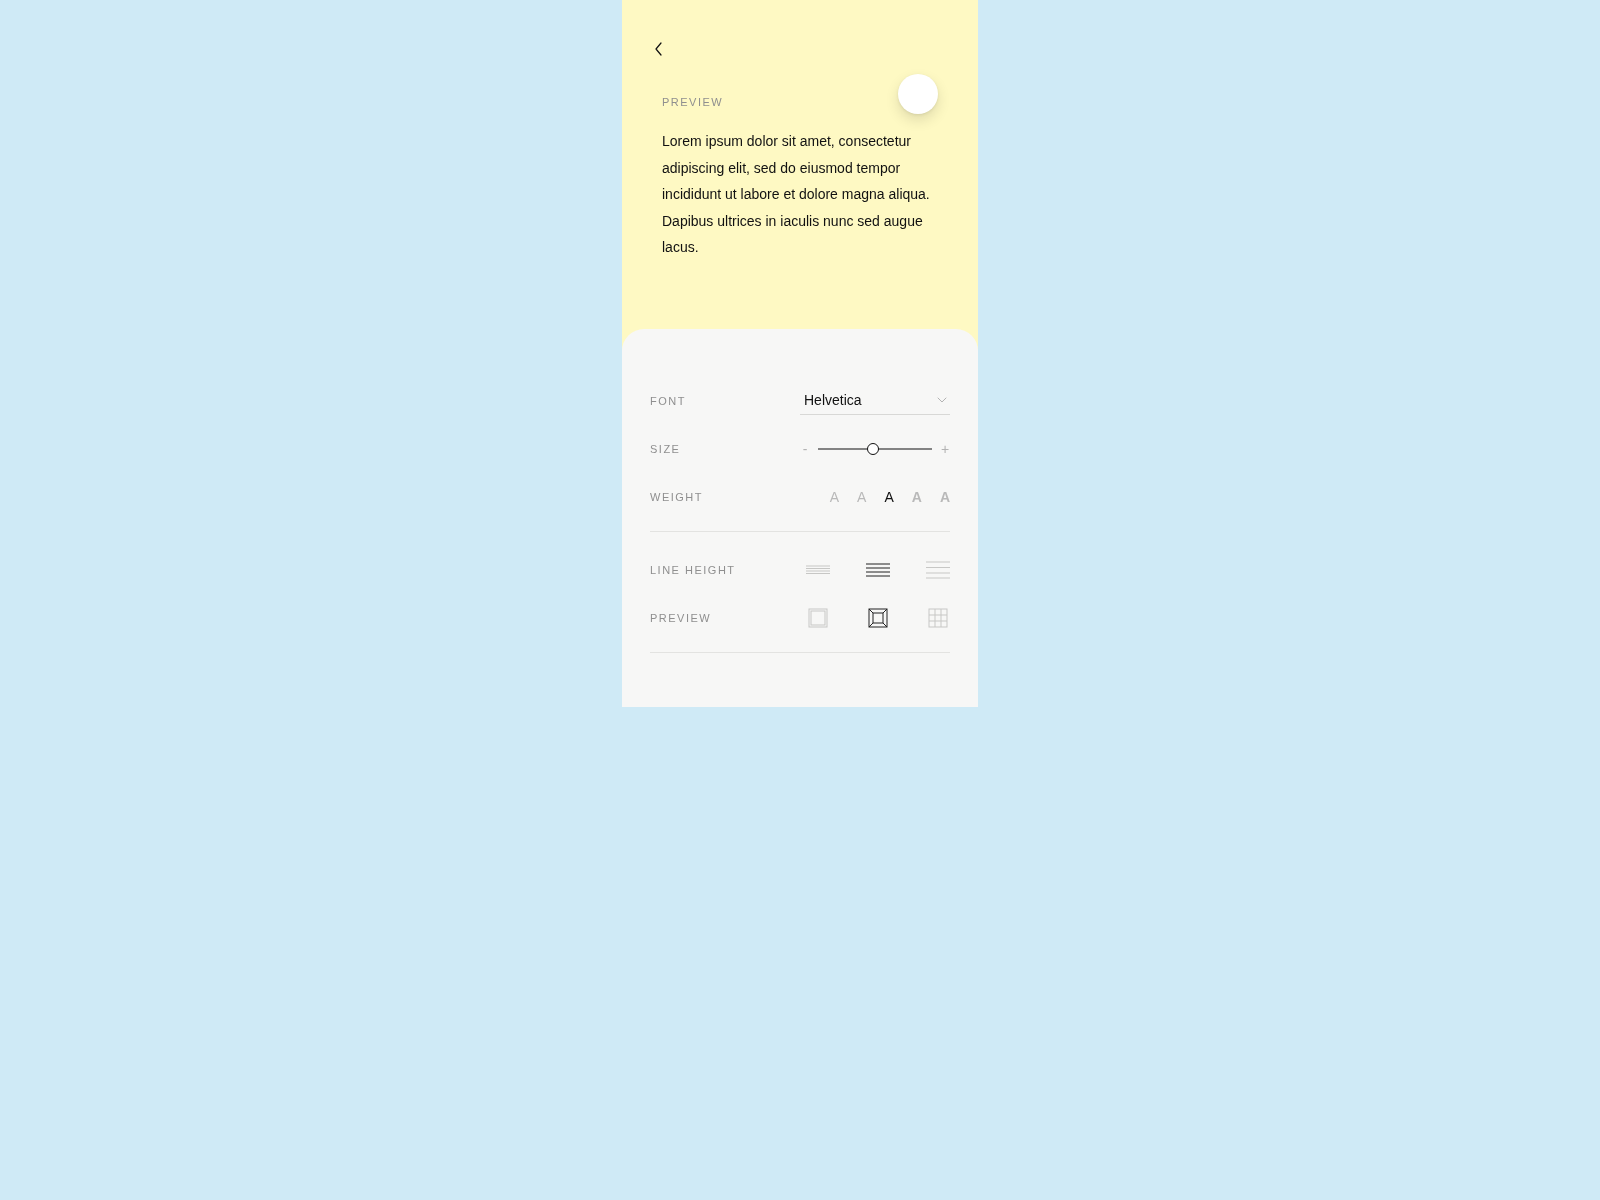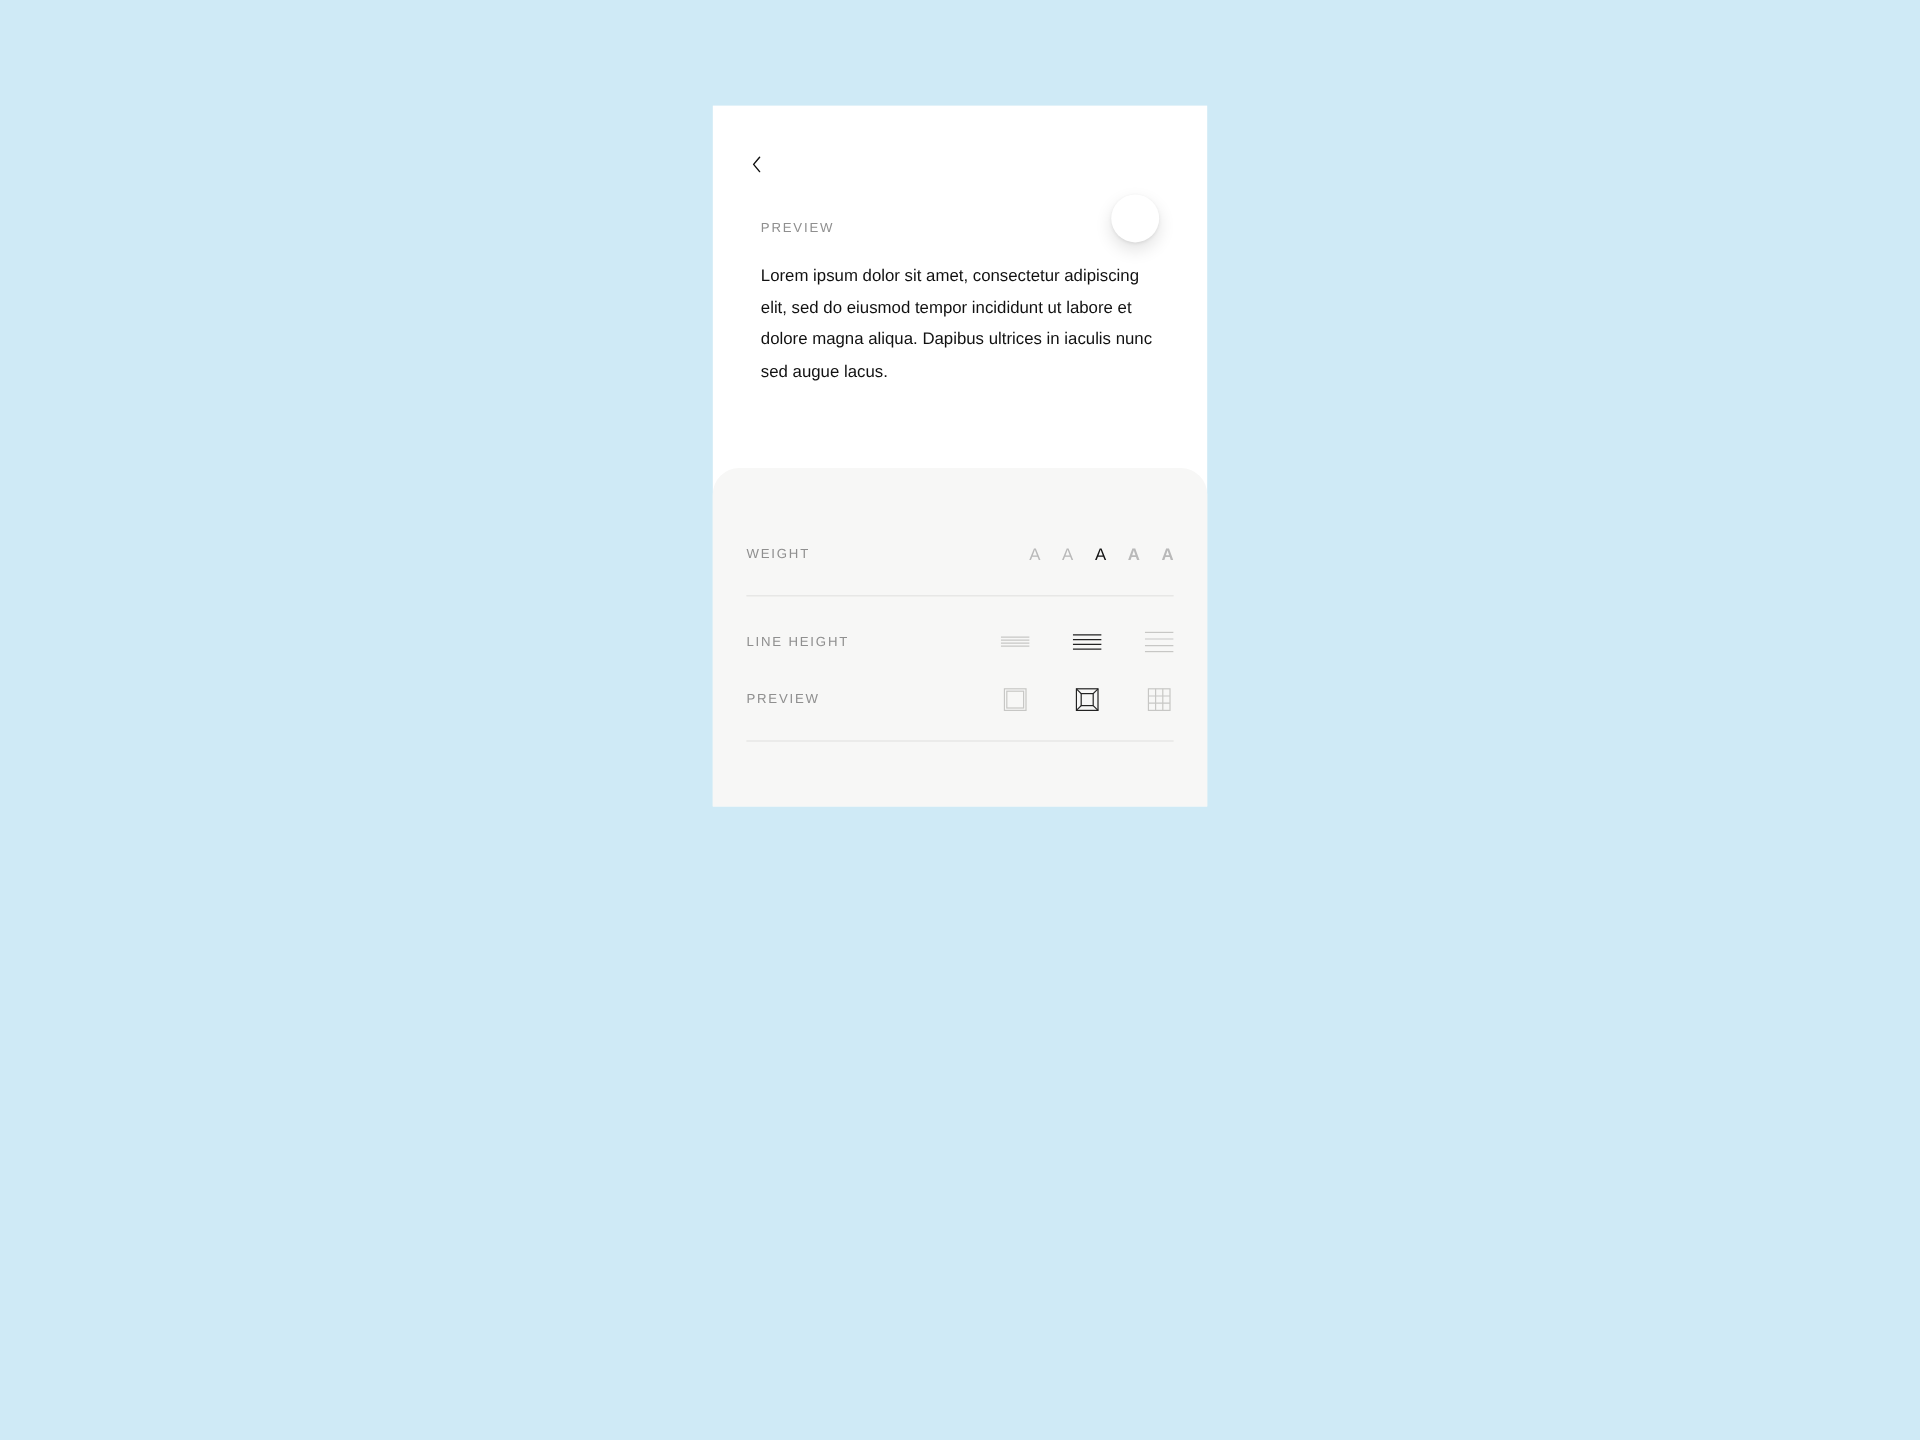--- a/index.html
+++ b/index.html
@@ -6,23 +6,22 @@
   html, body { width: 1600px; height: 1200px; }
   body {
     background: #cfeaf6;
     font-family: "Helvetica Neue", Helvetica, Arial, sans-serif;
     display: flex;
     align-items: flex-start;
     justify-content: center;
   }
   .card {
     position: relative;
-    width: 412px;
-    margin-top: 88px;
-    background: #ffffff;
+    width: 356px;
+    background: #fef9c3;
     color: #111;
   }
   
   .back {
     position: absolute;
     top: 40px;
     left: 28px;
     width: 18px;
     height: 18px;
     cursor: pointer;
@@ -187,21 +186,45 @@
   <div class="preview-block">
     <div class="preview-header">
       <span class="section-label">PREVIEW</span>
       <div class="theme-dot"></div>
     </div>
     <p class="preview-text">Lorem ipsum dolor sit amet, consectetur adipiscing elit, sed do eiusmod tempor incididunt ut labore et dolore magna aliqua. Dapibus ultrices in iaculis nunc sed augue lacus.</p>
   </div>
 
   <div class="panel">
 
-
+    <div class="row">
+      <span class="section-label">FONT</span>
+      <div class="right">
+        <div class="font-select">
+          <span>Helvetica</span>
+          <svg class="chev" viewBox="0 0 12 12">
+            <polyline points="2,4 6,8 10,4" fill="none" stroke="#b3b3b3" stroke-width="1" stroke-linecap="round" stroke-linejoin="round"></polyline>
+          </svg>
+        </div>
+      </div>
+    </div>
+
+    <div class="row">
+      <span class="section-label">SIZE</span>
+      <div class="right">
+        <div class="size-control">
+          <span class="mp">-</span>
+          <div class="slider">
+            <div class="track"></div>
+            <div class="thumb"></div>
+          </div>
+          <span class="mp">+</span>
+        </div>
+      </div>
+    </div>
 
     <div class="row">
       <span class="section-label">WEIGHT</span>
       <div class="right">
         <div class="weights">
           <span class="w100">A</span>
           <span class="w300">A</span>
           <span class="w400 selected">A</span>
           <span class="w600">A</span>
           <span class="w800">A</span>

